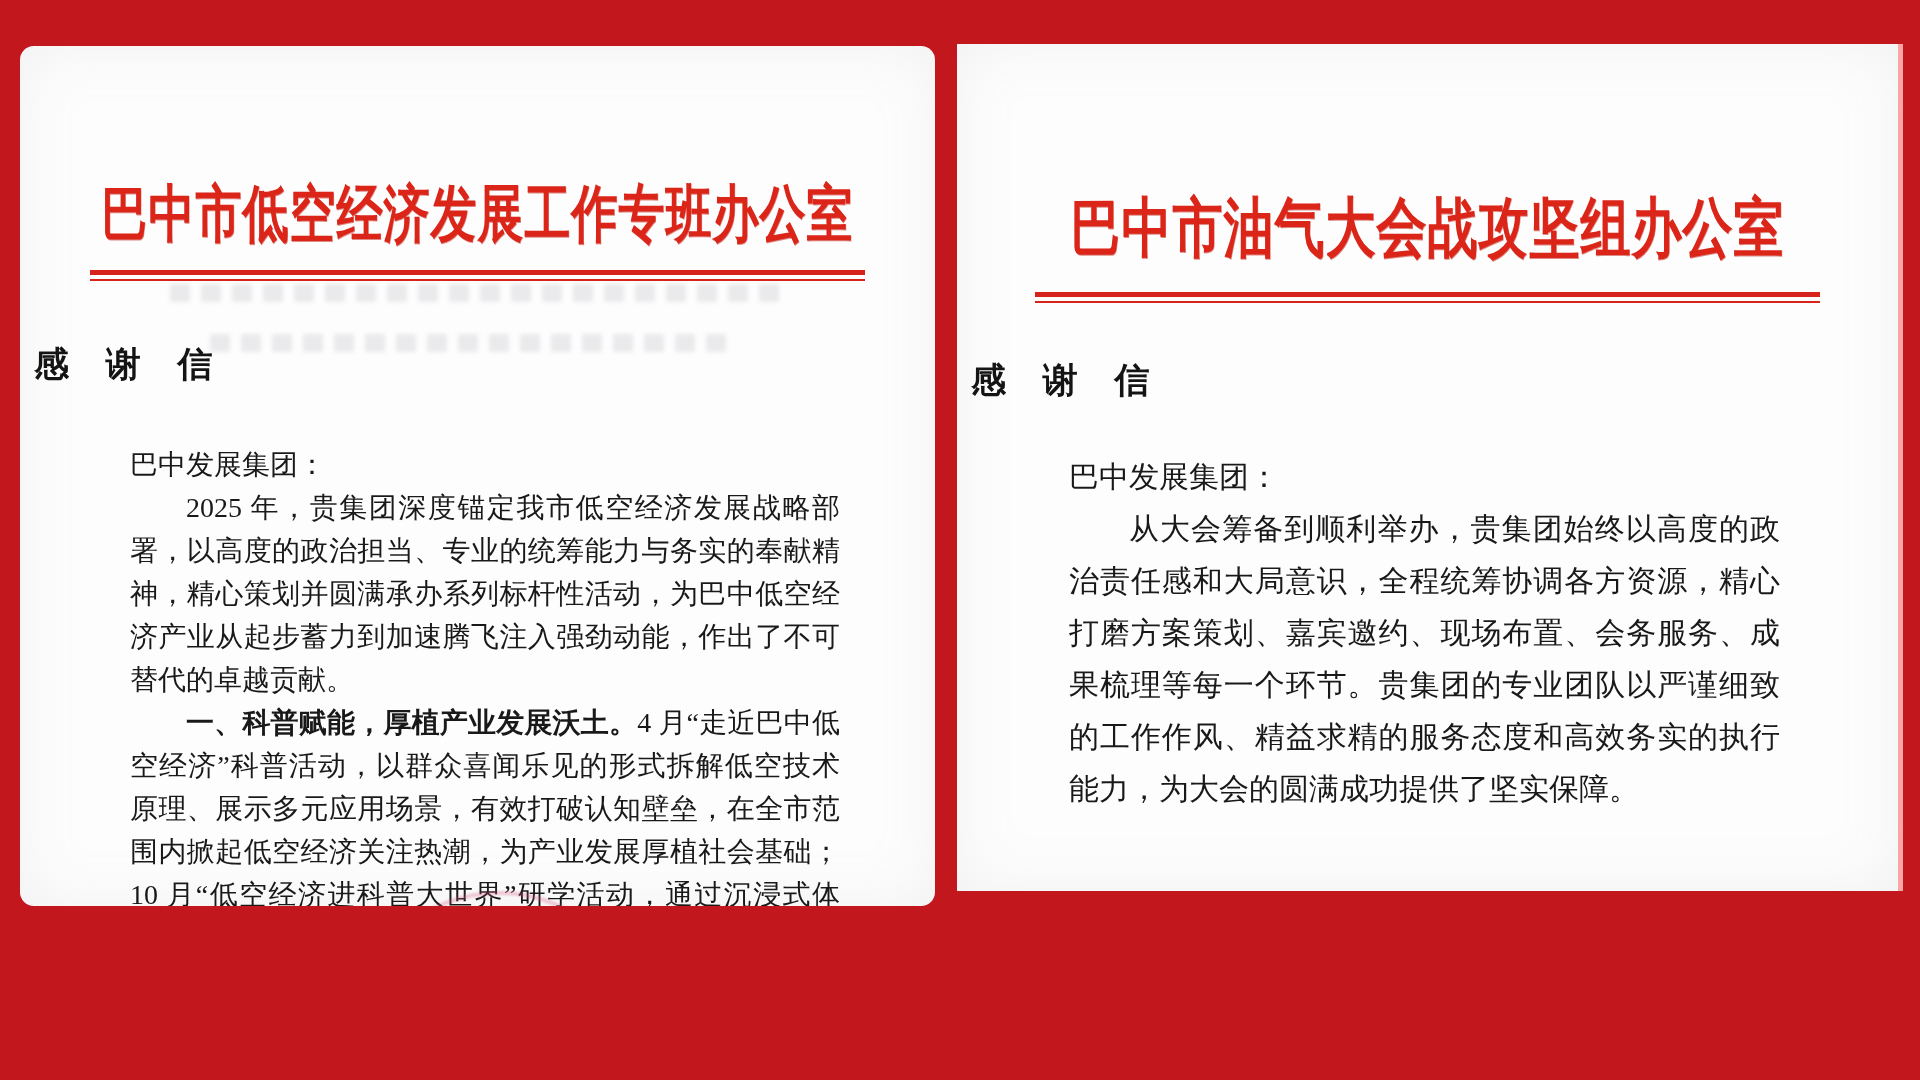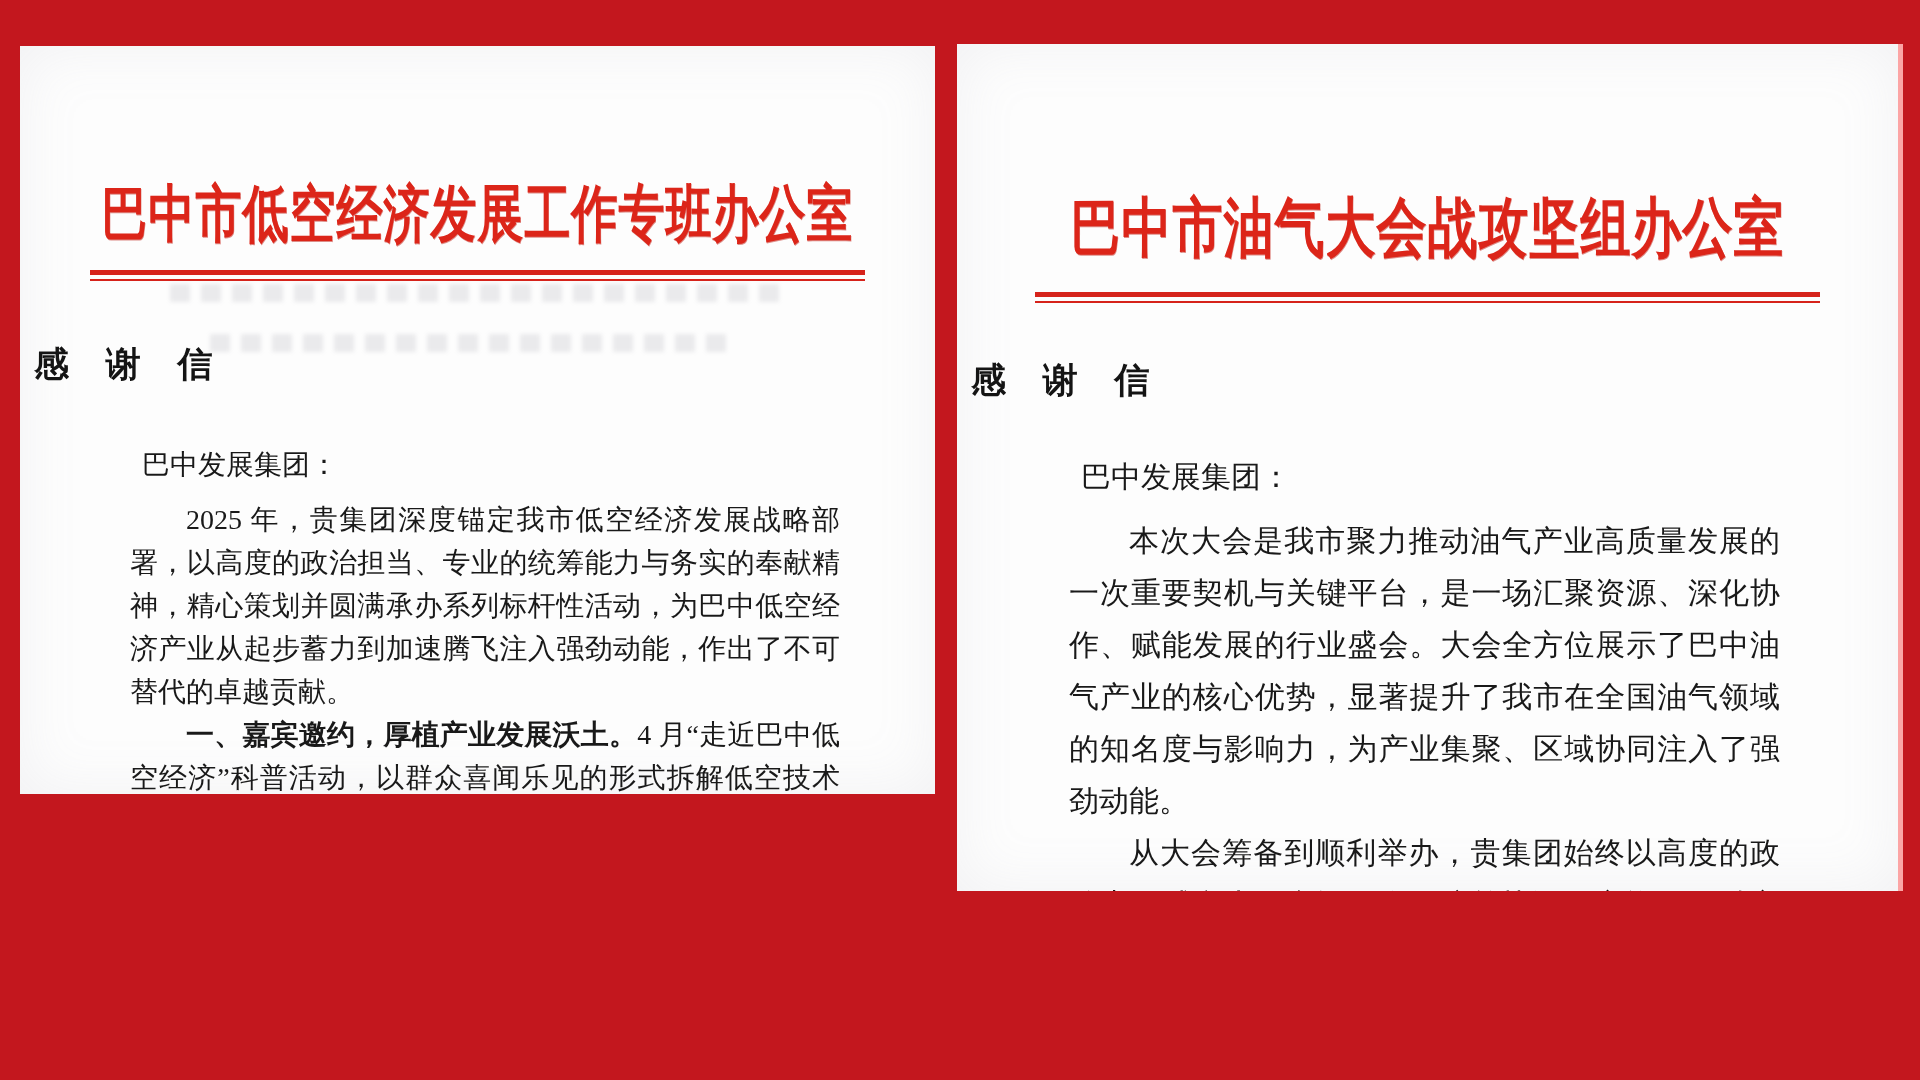--- a/index.html
+++ b/index.html
@@ -9,21 +9,21 @@
     overflow:hidden;
     position:relative;
     font-family:"Liberation Serif","DejaVu Serif",serif;
   }
   .page{
     position:absolute;
     background:#fdfdfd;
     overflow:hidden;
     box-shadow:inset 0 0 60px rgba(160,160,170,0.12);
   }
-  .page-left{left:20px;top:46px;width:915px;height:748px;}
+  .page-left{left:20px;top:46px;width:915px;height:860px;border-radius:14px;}
   .page-right{left:957px;top:44px;width:941px;height:847px;border-right:5px solid #fca5a5;}
 
   .org{
     margin:0;text-align:center;color:#dc2519;font-weight:bold;
     white-space:nowrap;letter-spacing:1px;
     text-shadow:0.5px 0.5px 0 rgba(190,30,20,0.5);
   }
   .page-left .org{margin-top:134px;font-size:46px;line-height:70px;transform:scaleY(1.35);}
   .page-right .org{margin-top:146px;font-size:50px;line-height:76px;transform:scaleY(1.30);}
 
@@ -44,21 +44,21 @@
     margin:0;color:#141414;font-weight:bold;
     font-size:35px;line-height:44px;letter-spacing:14px;text-indent:14px;
   }
   .page-left .doc-title{margin-top:62px;}
   .page-right .doc-title{margin-top:56px;}
 
   .letter-body{color:#191919;}
   .page-left .letter-body{margin:56px 95px 0 110px;font-size:28px;line-height:43px;}
   .page-right .letter-body{margin:48px 118px 0 112px;font-size:30px;line-height:52px;}
 
-  .salutation{margin:12px;}
+  .salutation{margin:0;}
   .letter-body p.para{margin:0;text-indent:2em;text-align:justify;}
   .para b{font-family:"Liberation Sans","DejaVu Sans",sans-serif;font-weight:bold;}
 
   .seal{
     position:absolute;left:330px;top:845px;width:290px;height:290px;
     border:4px solid rgba(216,84,130,0.30);border-radius:50%;
     filter:blur(1px);
   }
   .seal::before{
     content:"★";
@@ -81,32 +81,31 @@
     <div class="rule"></div>
 
     <div class="ghost ghost-1"></div>
     <div class="ghost ghost-2"></div>
 
     <h2 class="doc-title">感 谢 信</h2>
 
     <div class="letter-body">
       <p class="salutation">巴中发展集团：</p>
       <p class="para">2025 年，贵集团深度锚定我市低空经济发展战略部署，以高度的政治担当、专业的统筹能力与务实的奉献精神，精心策划并圆满承办系列标杆性活动，为巴中低空经济产业从起步蓄力到加速腾飞注入强劲动能，作出了不可替代的卓越贡献。</p>
-      <p class="para"><b>一、嘉宾邀约，厚植产业发展沃土。</b><span>4 月“走近巴中低空经济”科普活动，以群众喜闻乐见的形式拆解低空技术原理、展示多元应用场景，有效打破认知壁垒，在全市范围内掀起低空经济关注热潮，为产业发展厚植社会基础；10 月“低空经济进科普大世界”研学活动，通过沉浸式体验、互动式教学为青少年播下航空梦想的种子，既点燃了公众参与热情，更为产业长远发展储备了宝贵的潜在人才。</span></p>
+      <p class="para"><b>一、科普赋能，厚植产业发展沃土。</b><span>4 月“走近巴中低空经济”科普活动，以群众喜闻乐见的形式拆解低空技术原理、展示多元应用场景，有效打破认知壁垒，在全市范围内掀起低空经济关注热潮，为产业发展厚植社会基础；10 月“低空经济进科普大世界”研学活动，通过沉浸式体验、互动式教学为青少年播下航空梦想的种子，既点燃了公众参与热情，更为产业长远发展储备了宝贵的潜在人才。</span></p>
     </div>
 
     <div class="seal"></div>
   </section>
 
   <section class="page page-right">
     <h1 class="org">巴中市油气大会战攻坚组办公室</h1>
     <div class="rule"></div>
 
     <h2 class="doc-title">感 谢 信</h2>
 
     <div class="letter-body">
       <p class="salutation">巴中发展集团：</p>
-      <p class="para">本次大会是我市聚力推动油气产业高质量发展的一次重要契机与关键平台，是一场汇聚资源、深化协作、赋能发展的行业盛会。大会全方位展示了巴中油气产业的核心优势，显著提升了我市在全国油气领域的知名度与影响力，为产业集聚、区域协同注入了强劲动能。</p>
       <p class="para">从大会筹备到顺利举办，贵集团始终以高度的政治责任感和大局意识，全程统筹协调各方资源，精心打磨方案策划、嘉宾邀约、现场布置、会务服务、成果梳理等每一个环节。贵集团的专业团队以严谨细致的工作作风、精益求精的服务态度和高效务实的执行能力，为大会的圆满成功提供了坚实保障。</p>
     </div>
   </section>
 
 </div>
 
 </body></html>

